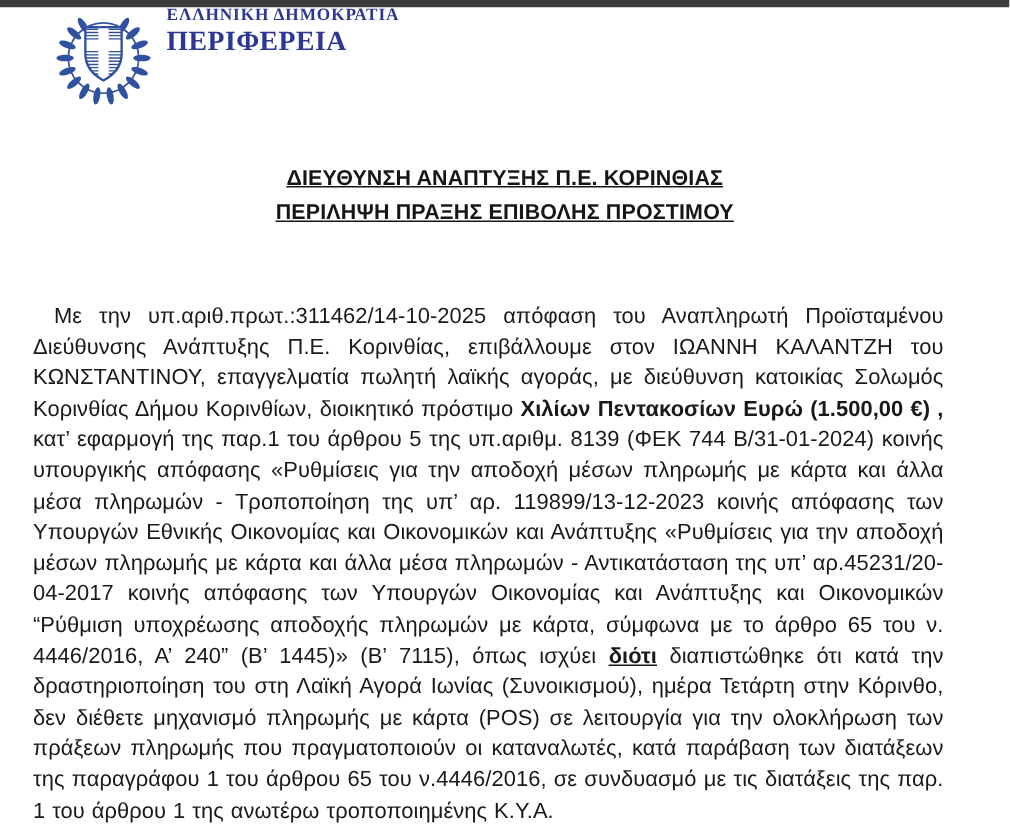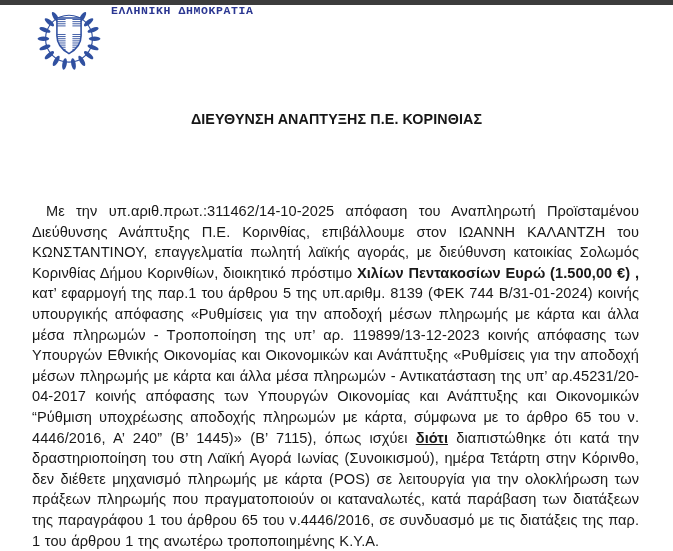--- a/index.html
+++ b/index.html
@@ -32,52 +32,53 @@
   .emblem {
     width: 72px;
     height: 64px;
     margin-top: 1px;
     flex: 0 0 auto;
   }
   .letterhead-text {
     margin-left: 6px;
     margin-top: -2px;
     color: #2b3792;
-    font-family: Liberation Mono, monospace;
+    font-family: Liberation Serif, serif;
   }
   .republic {
     font-size: 11.5px;
     font-weight: bold;
     letter-spacing: 0.6px;
     line-height: 15px;
   }
   .region {
     font-size: 18.5px;
     font-weight: bold;
     letter-spacing: 0.3px;
     line-height: 20px;
   }
   .headings {
     position: absolute;
     top: 103px;
     left: 0;
     width: 673px;
     text-align: center;
     color: #161616;
+    text-decoration: underline;
   }
   .headings .h {
     font-size: 14.3px;
     font-weight: bold;
     line-height: 22.5px;
     letter-spacing: 0.1px;
   }
   .body-text {
     position: absolute;
     top: 196px;
-    left: 32px;
+    left: 22px;
     width: 607px;
     margin: 0;
     font-size: 14.6px;
     line-height: 20.6px;
     text-align: justify;
     text-indent: 14px;
     color: #191919;
     letter-spacing: 0.05px;
     word-spacing: 0.5px;
   }
@@ -148,22 +149,24 @@
 
           <rect x="45.2" y="17" width="9.6" height="52" fill="#ffffff"></rect>
           <rect x="33" y="29.5" width="34" height="9.6" fill="#ffffff"></rect>
         </g>
 
         <path d="M33,17 H67 V42 Q67,58 50,67 Q33,58 33,42 Z" fill="none" stroke="#3050a0" stroke-width="2.2"></path>
       </svg>
     </div>
     <div class="letterhead-text">
       <div class="republic">ΕΛΛΗΝΙΚΗ ΔΗΜΟΚΡΑΤΙΑ</div>
+      <div class="region">ΠΕΡΙΦΕΡΕΙΑ</div>
     </div>
   </header>
 
   <section class="headings">
     <div class="h">ΔΙΕΥΘΥΝΣΗ ΑΝΑΠΤΥΞΗΣ Π.Ε. ΚΟΡΙΝΘΙΑΣ</div>
+    <div class="h">ΠΕΡΙΛΗΨΗ ΠΡΑΞΗΣ ΕΠΙΒΟΛΗΣ ΠΡΟΣΤΙΜΟΥ</div>
   </section>
 
   <p class="body-text"><span>Με την υπ.αριθ.πρωτ.:311462/14-10-2025 απόφαση του Αναπληρωτή Προϊσταμένου Διεύθυνσης Ανάπτυξης Π.Ε. Κορινθίας, επιβάλλουμε στον ΙΩΑΝΝΗ ΚΑΛΑΝΤΖΗ του ΚΩΝΣΤΑΝΤΙΝΟΥ, επαγγελματία πωλητή λαϊκής αγοράς, με διεύθυνση κατοικίας Σολωμός Κορινθίας Δήμου Κορινθίων, διοικητικό πρόστιμο </span><b>Χιλίων Πεντακοσίων Ευρώ (1.500,00 €) ,</b><span> κατ’ εφαρμογή της παρ.1 του άρθρου 5 της υπ.αριθμ. 8139 (ΦΕΚ 744 Β/31-01-2024) κοινής υπουργικής απόφασης «Ρυθμίσεις για την αποδοχή μέσων πληρωμής με κάρτα και άλλα μέσα πληρωμών - Τροποποίηση της υπ’ αρ. 119899/13-12-2023 κοινής απόφασης των Υπουργών Εθνικής Οικονομίας και Οικονομικών και Ανάπτυξης «Ρυθμίσεις για την αποδοχή μέσων πληρωμής με κάρτα και άλλα μέσα πληρωμών - Αντικατάσταση της υπ’ αρ.45231/20-04-2017 κοινής απόφασης των Υπουργών Οικονομίας και Ανάπτυξης και Οικονομικών “Ρύθμιση υποχρέωσης αποδοχής πληρωμών με κάρτα, σύμφωνα με το άρθρο 65 του ν. 4446/2016,  Α’ 240” (Β’ 1445)» (Β’ 7115), όπως ισχύει </span><b class="u">διότι</b><span> διαπιστώθηκε ότι κατά την δραστηριοποίηση του στη Λαϊκή Αγορά Ιωνίας (Συνοικισμού), ημέρα Τετάρτη στην Κόρινθο, δεν διέθετε μηχανισμό πληρωμής με κάρτα (POS) σε λειτουργία για την ολοκλήρωση των πράξεων πληρωμής που πραγματοποιούν οι καταναλωτές, κατά παράβαση των διατάξεων της παραγράφου 1 του άρθρου 65 του ν.4446/2016, σε συνδυασμό με τις διατάξεις της παρ. 1 του άρθρου 1 της ανωτέρω τροποποιημένης Κ.Υ.Α.</span></p>
 
 </div>
 
 </body></html>

